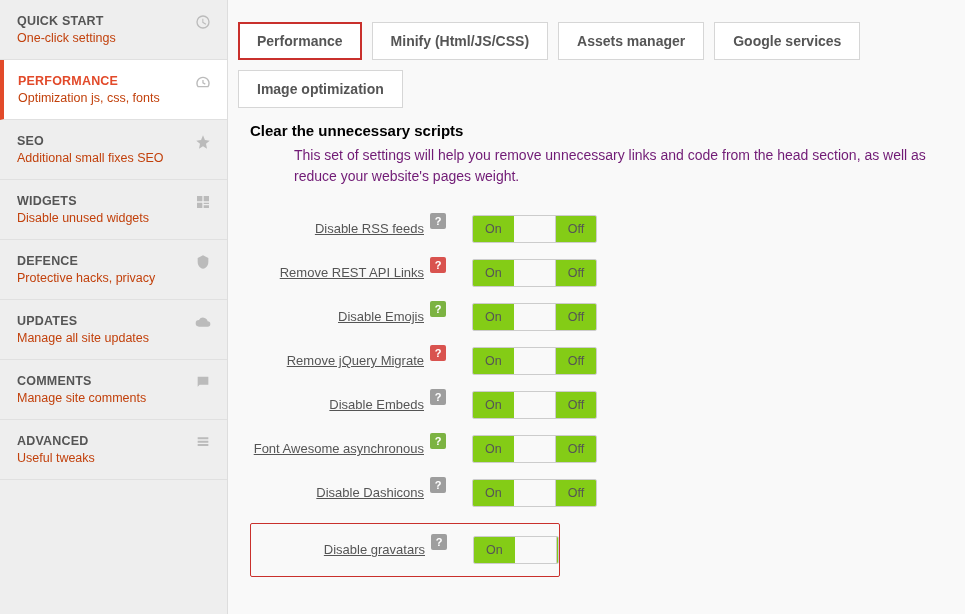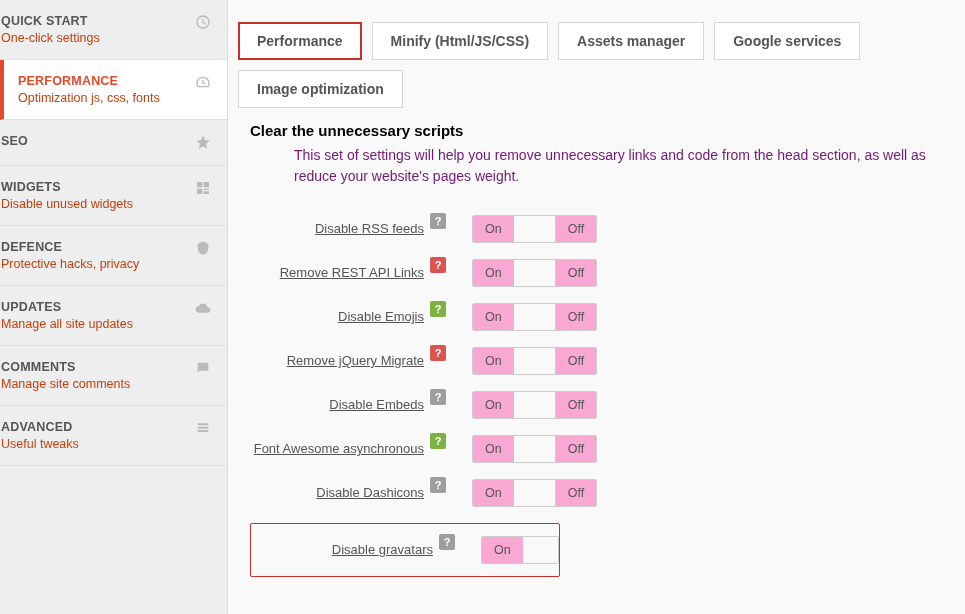--- a/index.html
+++ b/index.html
@@ -1,42 +1,42 @@
 <!DOCTYPE html>
 <html><head>
 <meta charset="utf-8">
 <style>
 * { box-sizing: border-box; margin: 0; padding: 0; }
 body { font-family: -apple-system, "Segoe UI", Arial, sans-serif; font-size: 13px; color: #555; background: #f9f9f9; width: 965px; height: 614px; overflow: hidden; }
 .layout { display: flex; height: 100%; }
 .sidebar { width: 228px; background: #eeeeee; border-right: 1px solid #ddd; }
-.side-item { padding: 14px 18px 14px 1px; border-bottom: 1px solid #e0e0e0; position: relative; cursor: pointer; }
+.side-item { padding: 14px 18px 14px 17px; border-bottom: 1px solid #e0e0e0; position: relative; cursor: pointer; }
 .side-item.active { background: #fff; border-left: 4px solid #e24a2a; padding-left: 14px; }
 .side-title { font-size: 12.5px; font-weight: 700; color: #555; margin-bottom: 3px; letter-spacing: .2px; }
 .side-item.active .side-title { color: #e24a2a; }
 .side-sub { font-size: 12.5px; color: #c2410c; }
 .side-icon { position: absolute; right: 16px; top: 14px; color: #bbb; }
 .main { flex: 1; padding: 0; background: #f9f9f9; overflow: auto; }
 .tabs { display: flex; gap: 10px; padding: 22px 10px 8px 10px; flex-wrap: wrap; }
 .tab { background: #fff; border: 1px solid #d6d6d6; padding: 10px 18px; font-size: 14px; font-weight: 700; color: #555; cursor: pointer; }
 .tab.active { border: 2px solid #c9302c; padding: 9px 17px; }
 .section { padding: 6px 22px 20px 22px; }
 .section h2 { font-size: 15px; font-weight: 700; color: #000000; margin-bottom: 6px; }
 .section p { font-size: 14px; color: #701a75; line-height: 1.5; max-width: 700px; margin-left: 44px; }
 .settings { padding: 8px 22px; }
 .row { display: flex; align-items: center; margin-bottom: 16px; }
 .row-label { flex: 0 0 200px; text-align: right; font-size: 13px; color: #555; padding-right: 4px; position: relative; text-decoration: underline; }
 .help { display: inline-flex; width: 16px; height: 16px; background: #9aa0a6; color: #fff; font-size: 11px; font-weight: 700; align-items: center; justify-content: center; border-radius: 2px; vertical-align: top; margin-left: 6px; position: relative; top: -8px; }
 .help.green { background: #7cb342; }
 .help.red { background: #d9534f; }
 .help.gray { background: #9e9e9e; }
 .toggle { margin-left: 22px; display: inline-flex; border: 1px solid #ccc; border-radius: 2px; overflow: hidden; }
-.toggle span { padding: 6px 12px; font-size: 12.5px; color: #555; background: #f9a8d4; cursor: pointer; }
+.toggle span { padding: 6px 12px; font-size: 12.5px; color: #555; background: #84cc16; cursor: pointer; }
 .toggle span + span { border-left: 1px solid #ccc; margin-left: 41px; }
-.row.hl .row-label-wrap { border: 1px solid #c9302c; padding: 12px 8px; border-radius: 2px; justify-content: space-between; }
+.row.hl .row-label-wrap { border: 1px solid #c9302c; padding: 12px 0; border-radius: 2px; justify-content: space-between; }
 .row-label-wrap { display: flex; align-items: center; width: 310px; justify-content: flex-end; }
 .row.hl .row-label-wrap { width: 310px; padding-right: 0; }
 
 .row:not(.hl) .row-label-wrap { display: contents; }
 
 svg { width: 16px; height: 16px; fill: currentColor; }
 </style>
 </head>
 <body>
 
@@ -51,20 +51,21 @@
       </div>
       <div class="side-item active">
         <div class="side-title">PERFORMANCE</div>
         <div class="side-sub">Optimization js, css, fonts</div>
         <span class="side-icon"><svg viewBox="0 0 24 24">
             <path d="M12 4a10 10 0 00-8 16h16a10 10 0 00-8-16zm0 2a8 8 0 016.9 12H5.1A8 8 0 0112 6zm-1 3v5l4 2 .9-1.6-3-1.5V9z"></path>
           </svg></span>
       </div>
       <div class="side-item">
         <div class="side-title">SEO</div>
+        <div class="side-sub">Additional small fixes SEO</div>
         <span class="side-icon"><svg viewBox="0 0 24 24">
             <path d="M12 2l2.9 6.9L22 10l-5.5 4.8L18 22l-6-3.6L6 22l1.5-7.2L2 10l7.1-1.1z"></path>
           </svg></span>
       </div>
       <div class="side-item">
         <div class="side-title">WIDGETS</div>
         <div class="side-sub">Disable unused widgets</div>
         <span class="side-icon"><svg viewBox="0 0 24 24">
             <path d="M3 3h8v8H3zm10 0h8v8h-8zM3 13h8v8H3zm10 4h8v4h-8zm0-4h8v2h-8z"></path>
           </svg></span>

